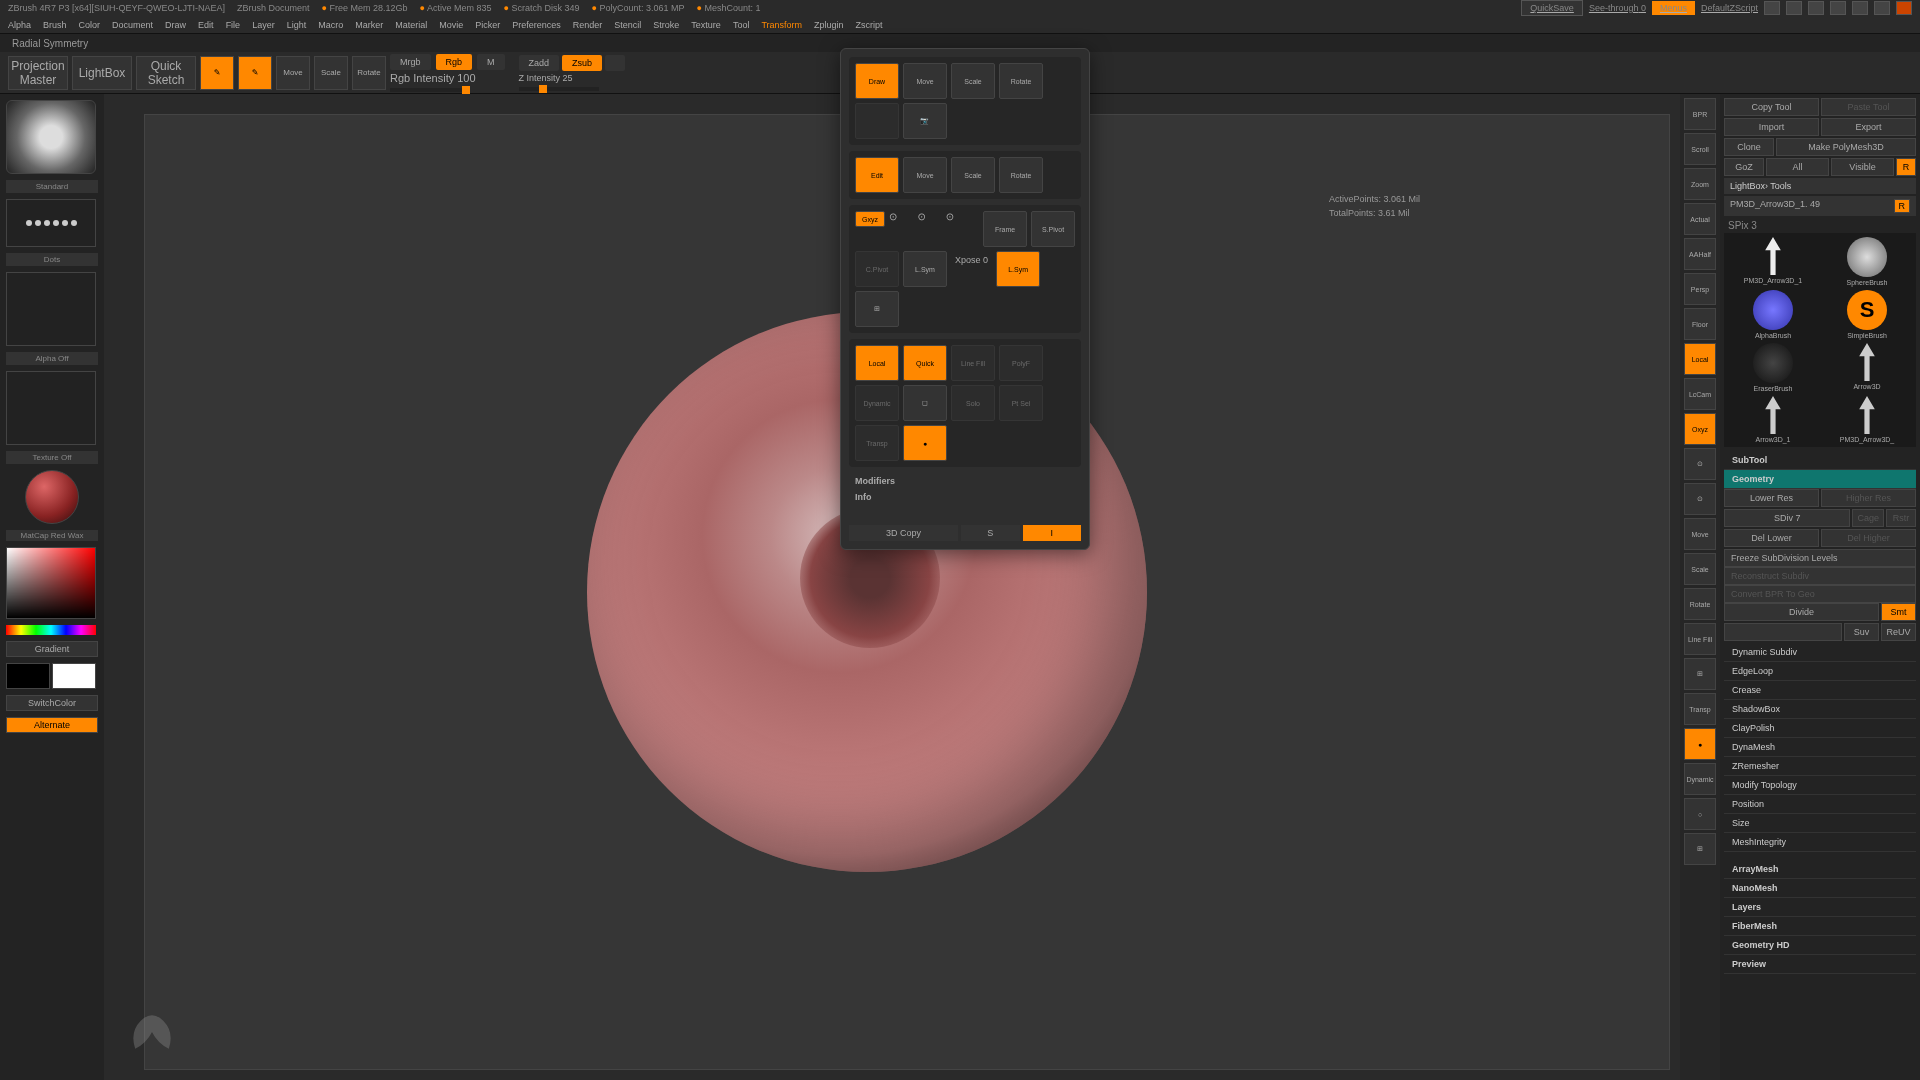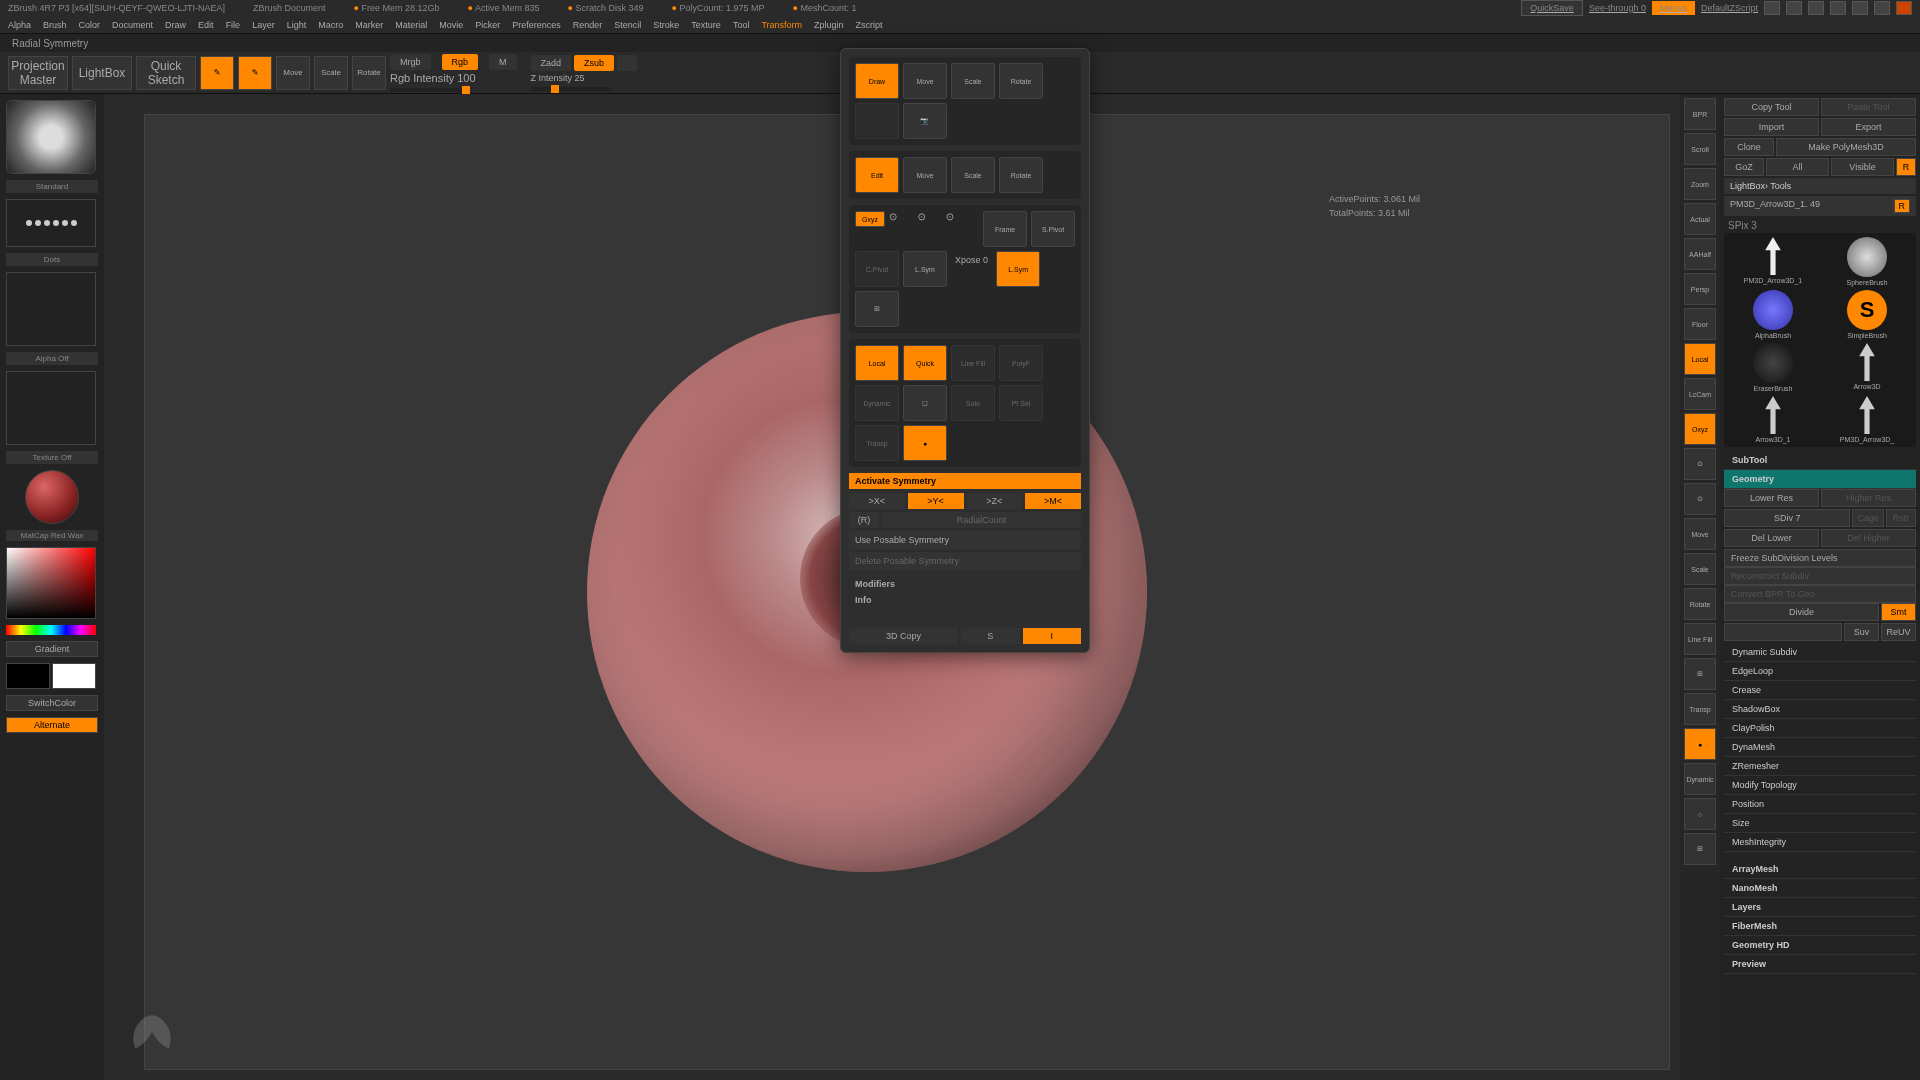--- a/index.html
+++ b/index.html
@@ -1,18 +1,18 @@
 <!DOCTYPE html>
 <html><head>
 <meta charset="utf-8">
 <style>
 * { margin: 0; padding: 0; box-sizing: border-box; font-family: Arial, sans-serif; }
 body { background: #1a1a1a; color: #aaa; font-size: 10px; width: 1920px; height: 1080px; overflow: hidden; position: relative; }
 
-.top-bar { background: #2a2a2a; height: 16px; display: flex; align-items: center; padding: 0 8px; font-size: 9px; gap: 28px; }
+.top-bar { background: #2a2a2a; height: 16px; display: flex; align-items: center; padding: 0 8px; font-size: 9px; gap: 12px; }
 .top-bar span { color: #888; }
 .top-bar .highlight { color: #ff8800; }
 .top-bar-right { margin-left: auto; display: flex; gap: 6px; align-items: center; text-decoration: underline; }
 
 .menu-bar { background: #2a2a2a; height: 18px; display: flex; align-items: center; padding: 0 8px; font-size: 9px; gap: 12px; border-bottom: 1px solid #111; }
 .menu-bar span { color: #aaa; cursor: pointer; }
 .menu-bar .active { color: #ff8800; }
 
 .status-bar { background: #232323; height: 18px; display: flex; align-items: center; padding: 0 12px; font-size: 10px; color: #999; }
 
@@ -93,21 +93,21 @@
 </style>
 </head>
 <body>
 
 <div class="top-bar">
   <span>ZBrush 4R7 P3 [x64][SIUH-QEYF-QWEO-LJTI-NAEA]</span>
   <span>ZBrush Document</span>
   <span class="highlight">● <span>Free Mem</span> <span>28.12Gb</span></span>
   <span class="highlight">● <span>Active Mem</span> <span>835</span></span>
   <span class="highlight">● <span>Scratch Disk</span> <span>349</span></span>
-  <span class="highlight">● <span>PolyCount:</span> <span>1.975 MP</span></span>
+  <span class="highlight">● <span>PolyCount:</span> <span>3.061 MP</span></span>
   <span class="highlight">● <span>MeshCount:</span> <span>1</span></span>
   <div class="top-bar-right">
     <span class="qsave">QuickSave</span>
     <span><span>See-through</span> <span>0</span></span>
     <span class="menus-btn">Menus</span>
     <span>DefaultZScript</span>
     <span class="top-icon"></span>
     <span class="top-icon"></span>
     <span class="top-icon"></span>
     <span class="top-icon"></span>
@@ -156,21 +156,21 @@
   <div class="tool-btn-wide">
       <span style="white-space:pre-line;text-align:center">Quick
 Sketch</span>
     </div>
   <div class="tool-btn active">✎</div>
   <div class="tool-btn active">✎</div>
   <div class="tool-btn">Move</div>
   <div class="tool-btn">Scale</div>
   <div class="tool-btn">Rotate</div>
   <div style="display:flex;flex-direction:column;gap:2px">
-    <div style="display:flex;gap:11px">
+    <div style="display:flex;gap:5px">
       <span class="tool-pill">Mrgb</span>
       <span class="tool-pill active">Rgb</span>
       <span class="tool-pill">M</span>
     </div>
     <span style="font-size:11px">Rgb Intensity 100</span>
     <div class="slider-bar">
         <div class="slider-thumb"></div>
       </div>
   </div>
   <div style="display:flex;flex-direction:column;gap:2px;margin-left:10px">
@@ -265,35 +265,20 @@
       <div class="fp-btn active">Local</div>
       <div class="fp-btn active">Quick</div>
       <div class="fp-btn dim">Line Fill</div>
       <div class="fp-btn dim">PolyF</div>
       <div class="fp-btn dim">Dynamic</div>
       <div class="fp-btn">◻</div>
       <div class="fp-btn dim">Solo</div>
       <div class="fp-btn dim">Pt Sel</div>
       <div class="fp-btn dim">Transp</div>
       <div class="fp-btn active">●</div>
-    </div>
-    <div style="margin-bottom:6px">
-      <div class="fp-header">Activate Symmetry</div>
-      <div class="fp-row">
-        <div class="fp-pill">&gt;X&lt;</div>
-        <div class="fp-pill active">&gt;Y&lt;</div>
-        <div class="fp-pill">&gt;Z&lt;</div>
-        <div class="fp-pill active">&gt;M&lt;</div>
-      </div>
-      <div class="fp-row" style="margin-top:3px">
-        <div class="fp-pill" style="flex:0 0 30px">(R)</div>
-        <div class="fp-pill dim" style="color:#666">RadialCount</div>
-      </div>
-      <div class="fp-text-row">Use Posable Symmetry</div>
-      <div class="fp-text-row dim">Delete Posable Symmetry</div>
     </div>
     <div class="fp-section-title">Modifiers</div>
     <div class="fp-section-title">Info</div>
     <div class="fp-row" style="margin-top:20px">
       <div class="fp-pill" style="flex:2">3D Copy</div>
       <div class="fp-pill">S</div>
       <div class="fp-pill active">I</div>
     </div>
   </div>
 

